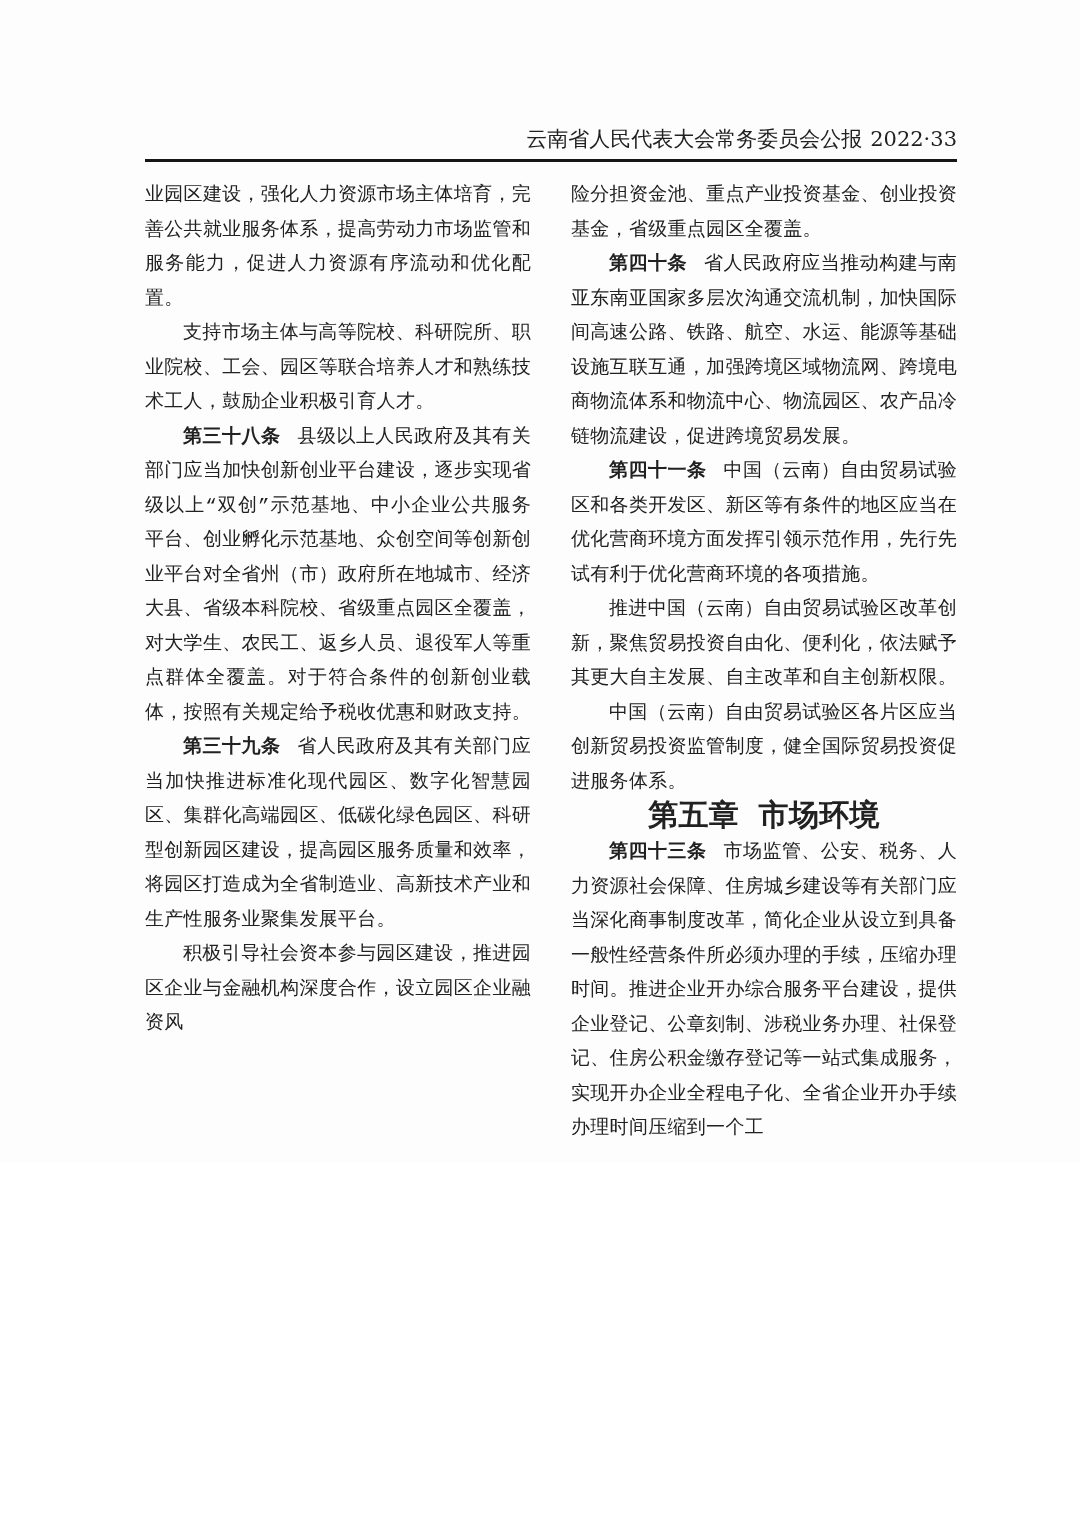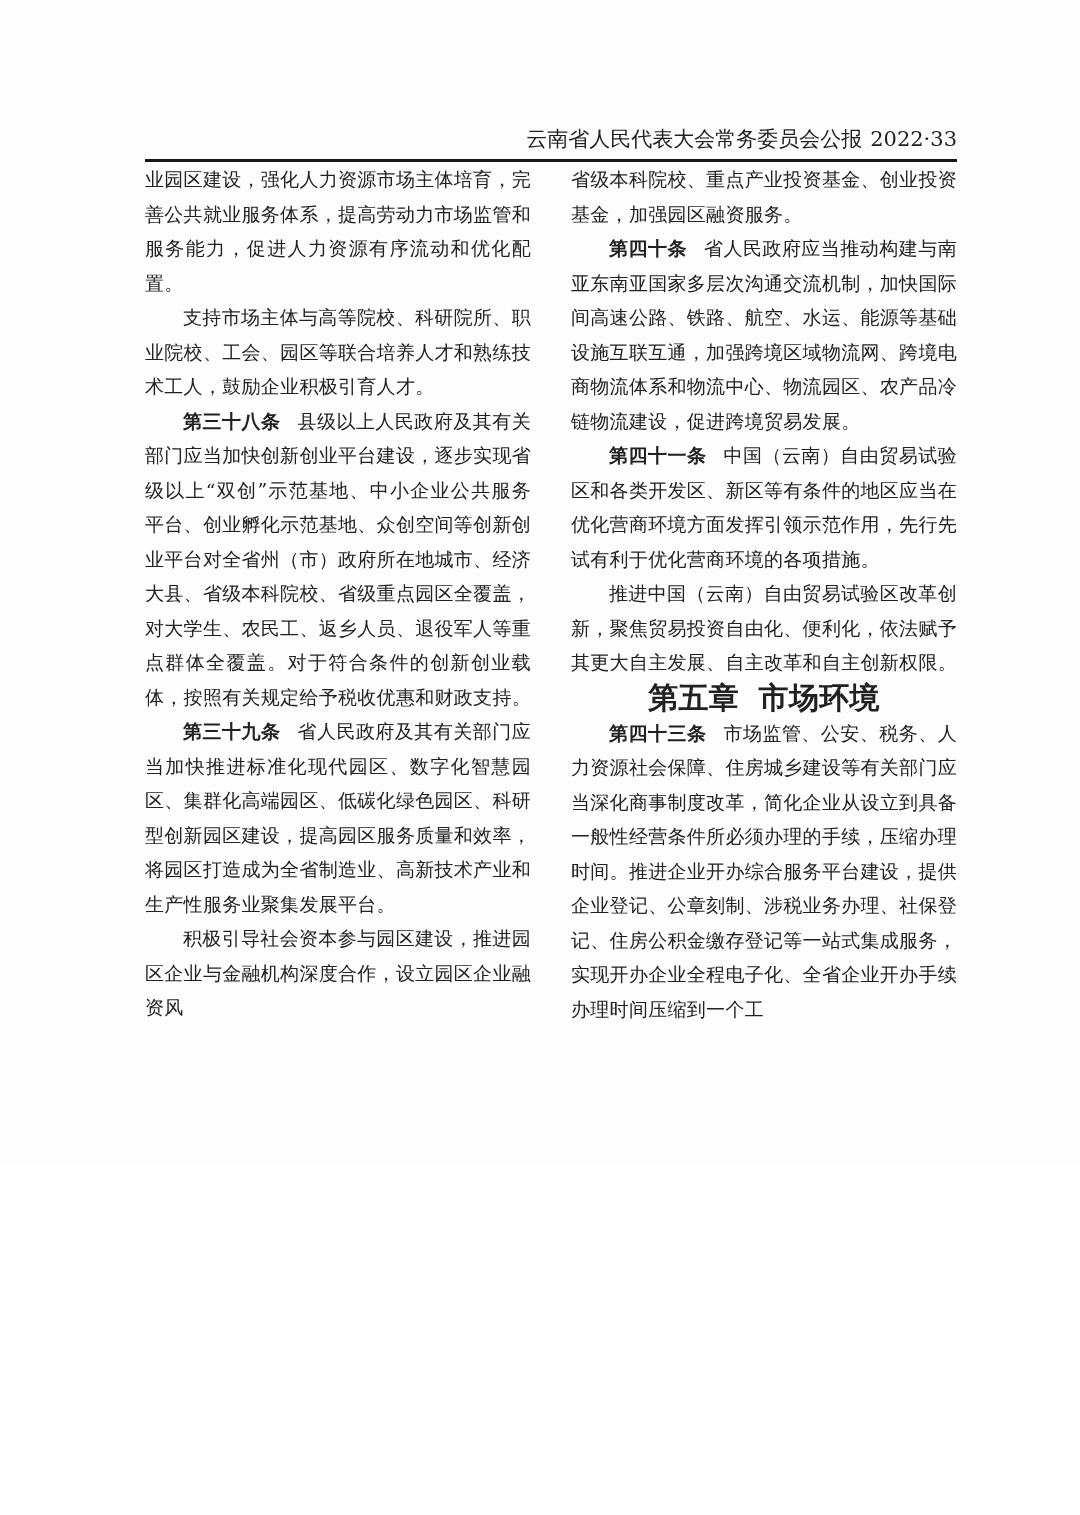--- a/index.html
+++ b/index.html
@@ -22,21 +22,22 @@
   }
   .header-issue { margin-left: 8px; }
   .header-rule {
     height: 3px;
     background: #161616;
     margin-top: 7px;
   }
   .columns {
     display: flex;
     gap: 40px;
-    margin-top: 0;
+    margin-top: 16px;
+    font-family: Liberation Mono, monospace;
   }
   .column {
     width: 392px;
     font-size: 19px;
     line-height: 34.5px;
     text-align: justify;
     text-justify: inter-character;
     letter-spacing: 0.3px;
   }
   .column p { margin: 0; }
@@ -75,24 +76,25 @@
 
   <div class="columns">
     <section class="column">
         <p class=""><span>业园区建设，强化人力资源市场主体培育，完善公共就业服务体系，提高劳动力市场监管和服务能力，促进人力资源有序流动和优化配置。</span></p>
         <p class="indent"><span>支持市场主体与高等院校、科研院所、职业院校、工会、园区等联合培养人才和熟练技术工人，鼓励企业积极引育人才。</span></p>
         <p class="indent"><span class="article-num">第三十八条</span><span>县级以上人民政府及其有关部门应当加快创新创业平台建设，逐步实现省级以上“双创”示范基地、中小企业公共服务平台、创业孵化示范基地、众创空间等创新创业平台对全省州（市）政府所在地城市、经济大县、省级本科院校、省级重点园区全覆盖，对大学生、农民工、返乡人员、退役军人等重点群体全覆盖。对于符合条件的创新创业载体，按照有关规定给予税收优惠和财政支持。</span></p>
         <p class="indent"><span class="article-num">第三十九条</span><span>省人民政府及其有关部门应当加快推进标准化现代园区、数字化智慧园区、集群化高端园区、低碳化绿色园区、科研型创新园区建设，提高园区服务质量和效率，将园区打造成为全省制造业、高新技术产业和生产性服务业聚集发展平台。</span></p>
         <p class="indent"><span>积极引导社会资本参与园区建设，推进园区企业与金融机构深度合作，设立园区企业融资风</span></p>
       </section>
     <section class="column">
-        <p class=""><span>省级本科院校、重点产业投资基金、创业投资基金，加强园区融资服务。</span></p>
+        <p class=""><span>险分担资金池、重点产业投资基金、创业投资基金，省级重点园区全覆盖。</span></p>
         <p class="indent"><span class="article-num">第四十条</span><span>省人民政府应当推动构建与南亚东南亚国家多层次沟通交流机制，加快国际间高速公路、铁路、航空、水运、能源等基础设施互联互通，加强跨境区域物流网、跨境电商物流体系和物流中心、物流园区、农产品冷链物流建设，促进跨境贸易发展。</span></p>
         <p class="indent"><span class="article-num">第四十一条</span><span>中国（云南）自由贸易试验区和各类开发区、新区等有条件的地区应当在优化营商环境方面发挥引领示范作用，先行先试有利于优化营商环境的各项措施。</span></p>
         <p class="indent"><span>推进中国（云南）自由贸易试验区改革创新，聚焦贸易投资自由化、便利化，依法赋予其更大自主发展、自主改革和自主创新权限。</span></p>
+        <p class="indent"><span>中国（云南）自由贸易试验区各片区应当创新贸易投资监管制度，健全国际贸易投资促进服务体系。</span></p>
         <p class="chapter-heading"><span class="chapter-num">第五章</span><span>市场环境</span></p>
         <p class="indent"><span class="article-num">第四十三条</span><span>市场监管、公安、税务、人力资源社会保障、住房城乡建设等有关部门应当深化商事制度改革，简化企业从设立到具备一般性经营条件所必须办理的手续，压缩办理时间。推进企业开办综合服务平台建设，提供企业登记、公章刻制、涉税业务办理、社保登记、住房公积金缴存登记等一站式集成服务，实现开办企业全程电子化、全省企业开办手续办理时间压缩到一个工</span></p>
       </section>
   </div>
 
   <div class="page-number">— 9 —</div>
 
 </div>
 
 </body></html>

